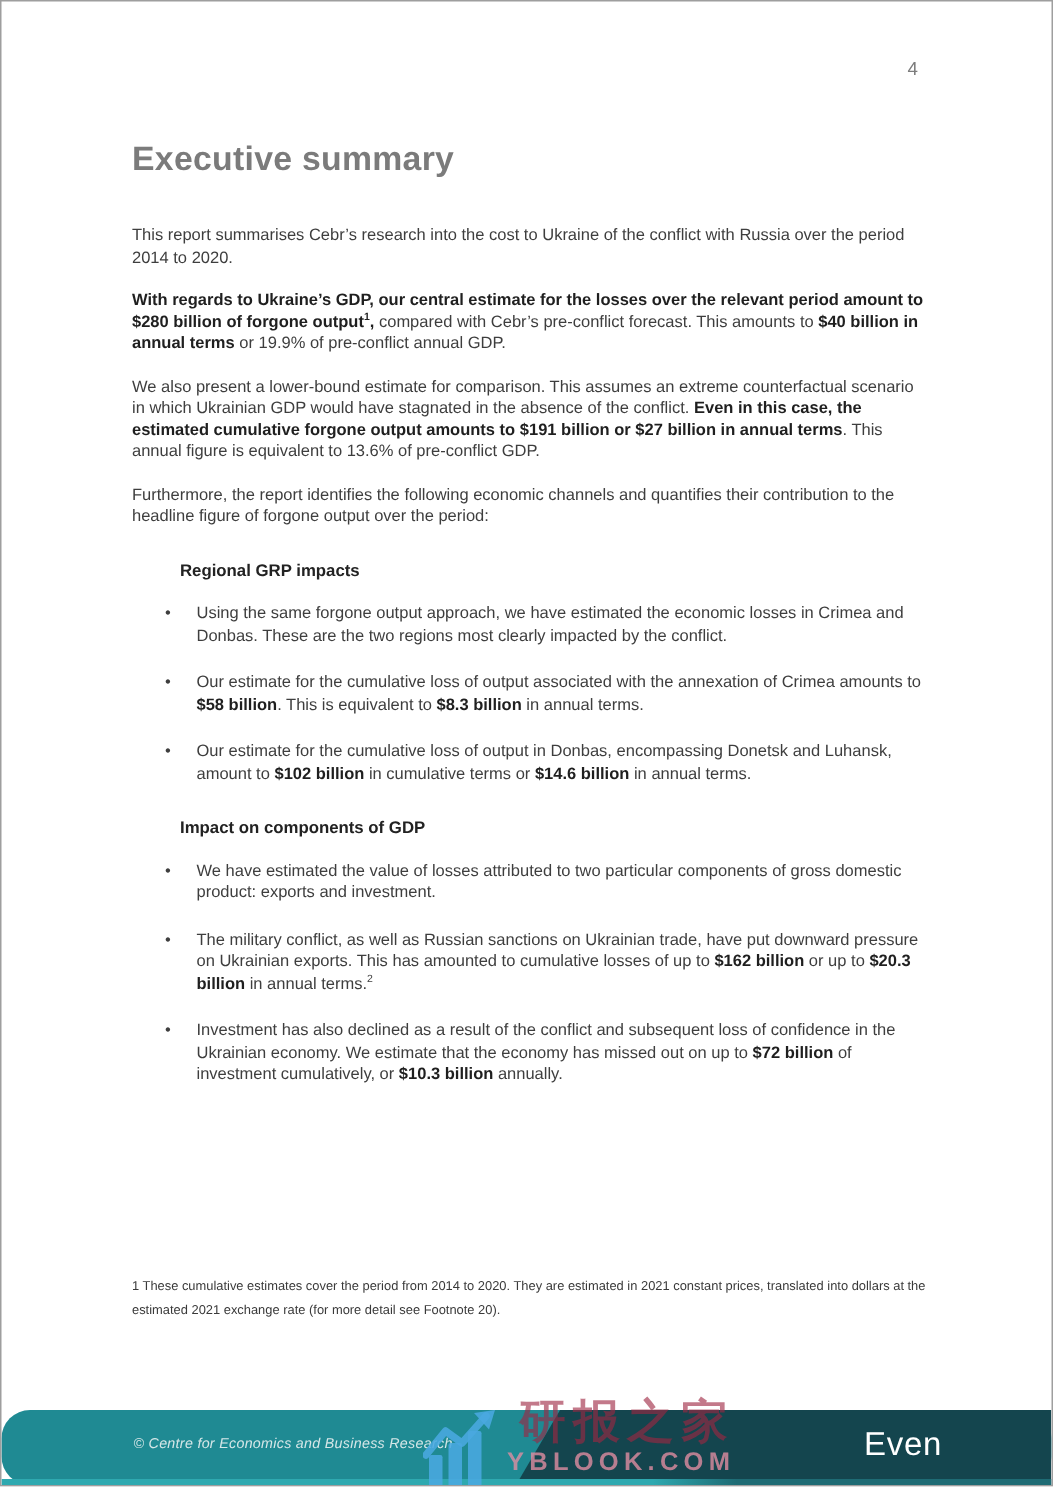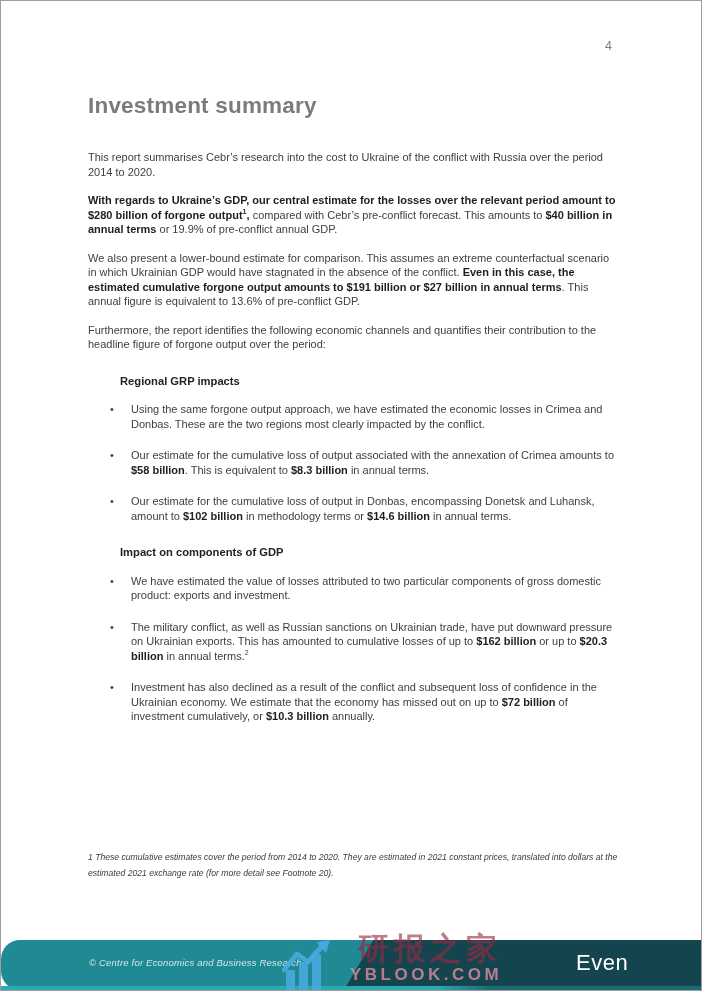--- a/index.html
+++ b/index.html
@@ -38,21 +38,21 @@
     position:relative;
     margin:0 0 17px 0;
     padding-left:43px;
   }
   ul.bullets li .marker{
     position:absolute;left:22px;top:0;
     font-size:11px;color:#3e3e3e;
   }
   .footnotes{
     position:absolute;top:848px;left:87px;width:531px;
-    font-size:8.6px;line-height:16px;color:#3a3a3a;font-style:italic;
+    font-size:8.6px;line-height:16px;color:#3a3a3a;
   }
   .footnotes .fn{margin:0;}
   .footer{
     position:absolute;left:0;bottom:0;width:700px;height:50px;
     background:#1f8a93;
     border-radius:19px;
   }
   .footer .dark-wedge{
     position:absolute;top:0;left:0;width:100%;height:100%;
     background:#14454e;
@@ -84,43 +84,42 @@
     letter-spacing:5px;
     color:rgba(158,38,66,0.62);
     font-family:"DejaVu Sans", sans-serif;
     white-space:nowrap;
   }
   .watermark .wm-en{
     font-size:17px;font-weight:700;line-height:19px;
     letter-spacing:3.5px;
     color:rgba(228,142,163,0.78);
     white-space:nowrap;
-    margin-left:12px;
   }
 </style>
 </head>
 <body>
 
 <div class="page">
 
   <div class="page-number">4</div>
 
-  <div class="doc-title">Investment summary</div>
+  <div class="doc-title">Executive summary</div>
 
   <div class="content">
     <p><span>This report summarises Cebr’s research into the cost to Ukraine of the conflict with Russia over the period 2014 to 2020.</span></p>
     <p><span class="b">With regards to Ukraine’s GDP, our central estimate for the losses over the relevant period amount to $280 billion of forgone output</span><sup class="b">1</sup><span class="b">,</span><span> compared with Cebr’s pre-conflict forecast. This amounts to </span><span class="b">$40 billion in annual terms</span><span> or 19.9% of pre-conflict annual GDP.</span></p>
     <p><span>We also present a lower-bound estimate for comparison. This assumes an extreme counterfactual scenario in which Ukrainian GDP would have stagnated in the absence of the conflict. </span><span class="b">Even in this case, the estimated cumulative forgone output amounts to $191 billion or $27 billion in annual terms</span><span>. This annual figure is equivalent to 13.6% of pre-conflict GDP.</span></p>
     <p><span>Furthermore, the report identifies the following economic channels and quantifies their contribution to the headline figure of forgone output over the period:</span></p>
 
     <div class="section-heading">Regional GRP impacts</div>
     <ul class="bullets">
       <li><span class="marker">•</span><span><span>Using the same forgone output approach, we have estimated the economic losses in Crimea and Donbas. These are the two regions most clearly impacted by the conflict.</span></span></li>
       <li><span class="marker">•</span><span><span>Our estimate for the cumulative loss of output associated with the annexation of Crimea amounts to </span><span class="b">$58 billion</span><span>. This is equivalent to </span><span class="b">$8.3 billion</span><span> in annual terms.</span></span></li>
-      <li><span class="marker">•</span><span><span>Our estimate for the cumulative loss of output in Donbas, encompassing Donetsk and Luhansk, amount to </span><span class="b">$102 billion</span><span> in methodology terms or </span><span class="b">$14.6 billion</span><span> in annual terms.</span></span></li>
+      <li><span class="marker">•</span><span><span>Our estimate for the cumulative loss of output in Donbas, encompassing Donetsk and Luhansk, amount to </span><span class="b">$102 billion</span><span> in cumulative terms or </span><span class="b">$14.6 billion</span><span> in annual terms.</span></span></li>
     </ul>
 
     <div class="section-heading">Impact on components of GDP</div>
     <ul class="bullets">
       <li><span class="marker">•</span><span><span>We have estimated the value of losses attributed to two particular components of gross domestic product: exports and investment.</span></span></li>
       <li><span class="marker">•</span><span><span>The military conflict, as well as Russian sanctions on Ukrainian trade, have put downward pressure on Ukrainian exports. This has amounted to cumulative losses of up to </span><span class="b">$162 billion</span><span> or up to </span><span class="b">$20.3 billion</span><span> in annual terms.</span><sup>2</sup></span></li>
       <li><span class="marker">•</span><span><span>Investment has also declined as a result of the conflict and subsequent loss of confidence in the Ukrainian economy. We estimate that the economy has missed out on up to </span><span class="b">$72 billion</span><span> of investment cumulatively, or </span><span class="b">$10.3 billion</span><span> annually.</span></span></li>
     </ul>
   </div>
 

